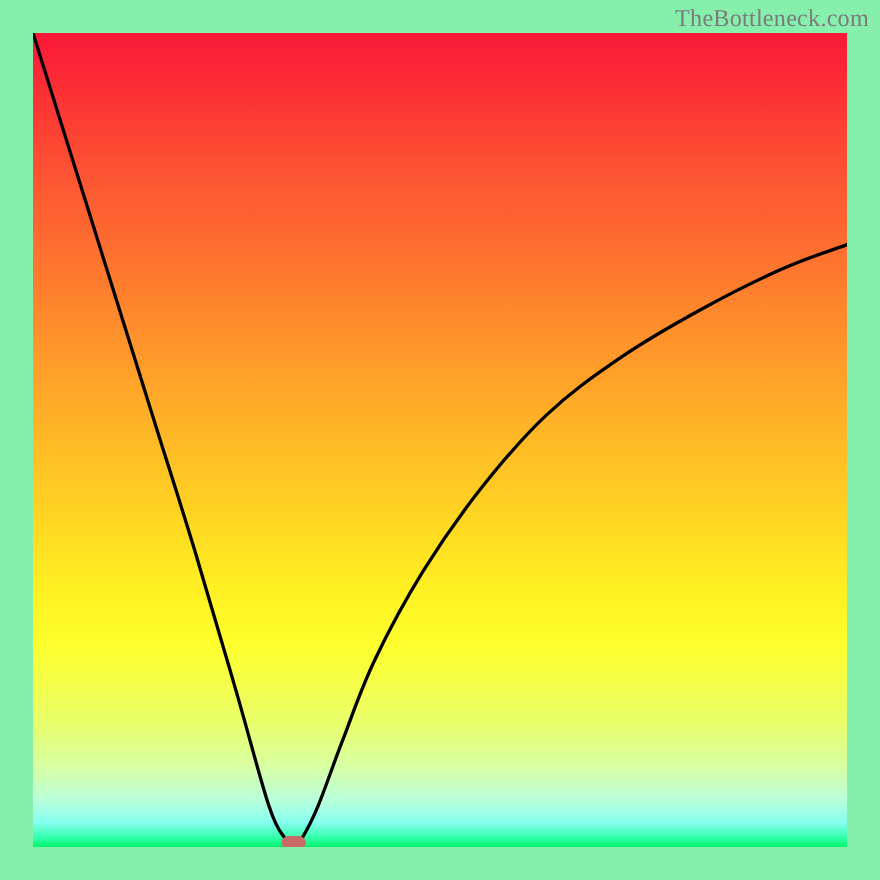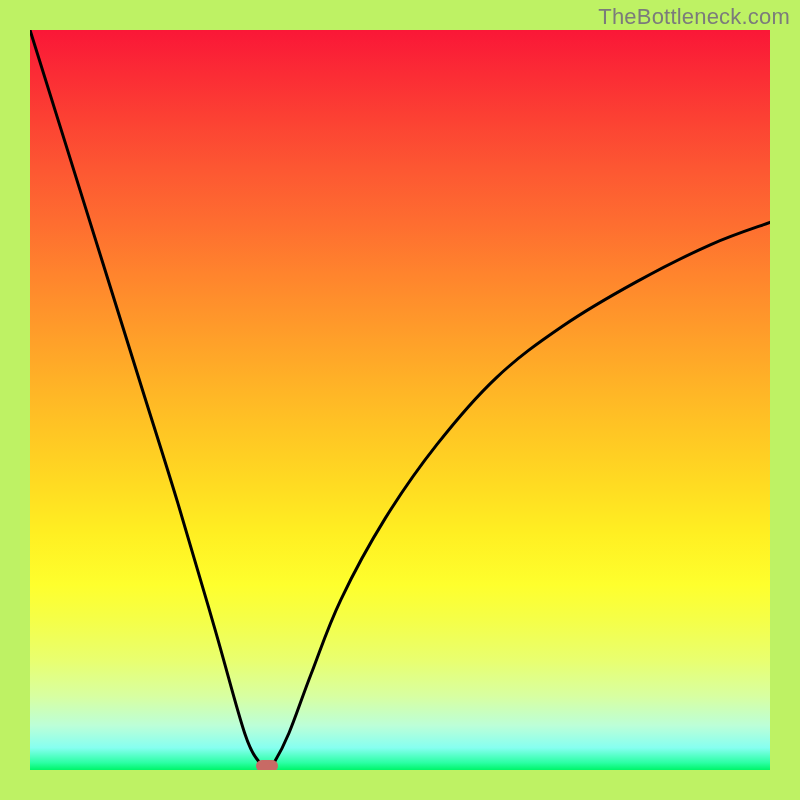--- a/index.html
+++ b/index.html
@@ -8,21 +8,22 @@
     width: 800px;
     height: 800px;
     background: #000;
     overflow: hidden;
     font-family: Arial, Helvetica, sans-serif;
   }
   .frame {
     position: relative;
     width: 800px;
     height: 800px;
-    background: #bef264;
+    background: #86efac;
+    font-family: Liberation Serif, serif;
   }
   .watermark {
     position: absolute;
     top: 4px;
     right: 10px;
     color: #7b7b7b;
     font-size: 22px;
     font-weight: 400;
     letter-spacing: 0.2px;
     z-index: 3;

